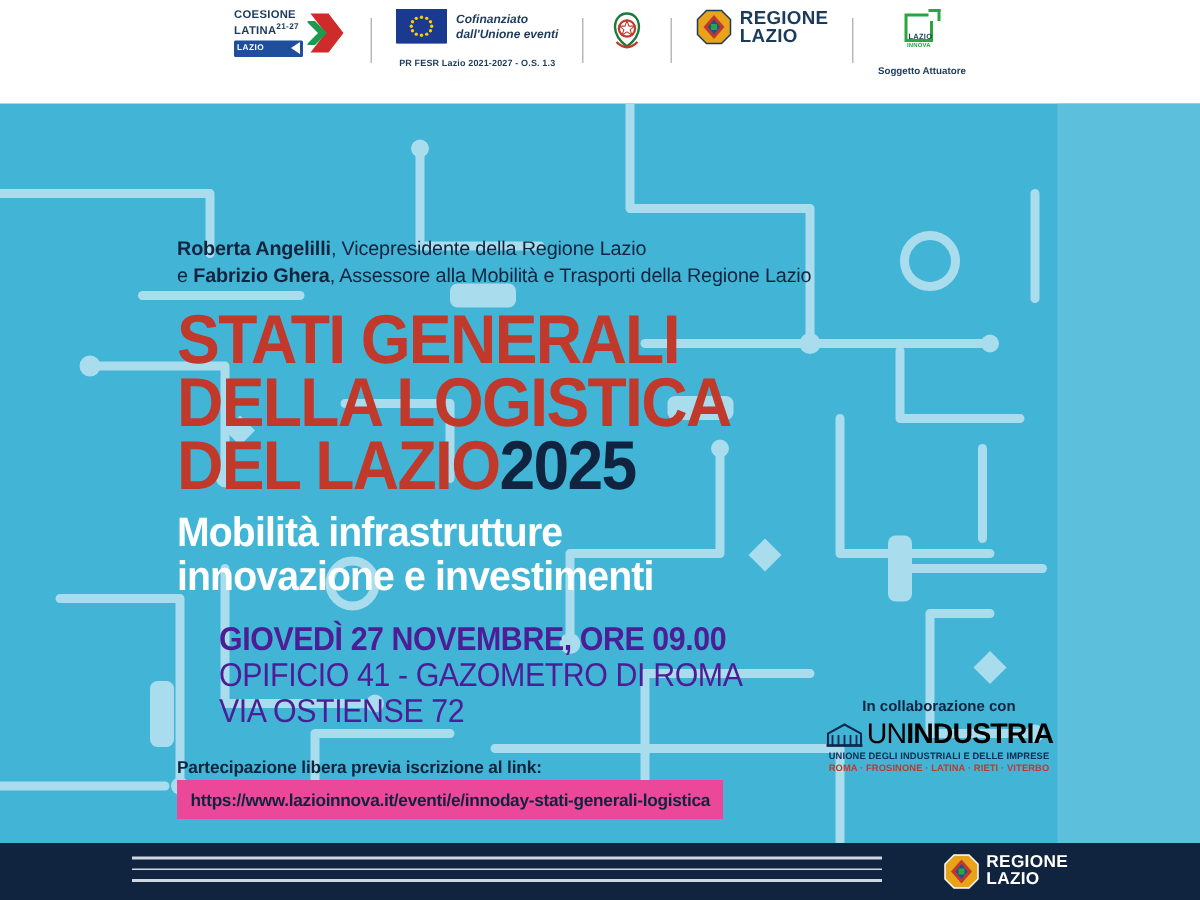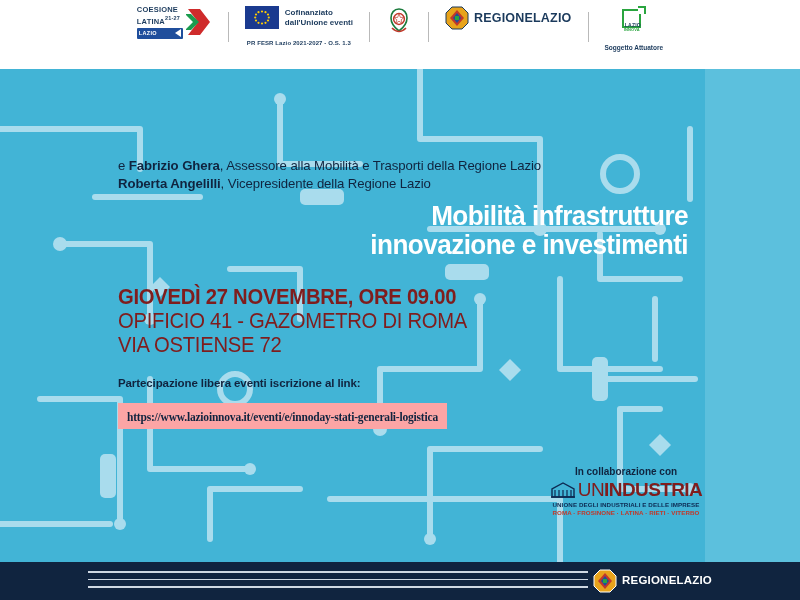--- a/index.html
+++ b/index.html
@@ -31,30 +31,30 @@
     margin-top:2px;background:#1f4e9c;width:46px;height:11px;border-radius:1px;
     display:flex;align-items:center;justify-content:space-between;padding:0 2px;box-sizing:border-box;
   }
   .coesione-bar span{font-size:5.5px;color:#fff;font-weight:bold;letter-spacing:.3px;}
   .tri-w{width:0;height:0;border-top:4px solid transparent;border-bottom:4px solid transparent;border-right:6px solid #fff;}
   .flagarrow{position:relative;width:26px;height:30px;}
 
   
   .eu{display:flex;align-items:center;gap:6px;}
   .eu-flag{width:34px;height:23px;background:#1a3a8f;position:relative;border-radius:1px;}
-  .eu-txt{font-size:8px;font-weight:bold;color:#1b3a5c;line-height:10px;}
+  .eu-txt{font-size:8px;font-weight:bold;color:#1b3a5c;line-height:10px;font-style:italic;}
   .eu-note{font-size:6px;color:#1b3a5c;margin-top:11px;letter-spacing:.1px;white-space:nowrap;font-weight:bold;}
 
   
   .emblem{width:26px;height:31px;position:relative;}
 
   
   .rl{display:flex;align-items:center;gap:5px;}
   .rl-mark{width:24px;height:24px;position:relative;}
-  .rl-txt{display:flex;flex-direction:row;line-height:12px;}
+  .rl-txt{display:flex;flex-direction:column;line-height:12px;}
   .rl-txt span{font-size:12.5px;font-weight:bold;color:#1b3a5c;letter-spacing:.2px;}
 
   
   .li-mark{width:24px;height:26px;position:relative;}
   .li-box{position:absolute;left:0;top:3px;width:19px;height:19px;border:2.2px solid #2aa53f;box-sizing:border-box;}
   .li-corner{position:absolute;right:0;top:0;width:8px;height:8px;border-top:2.2px solid #2aa53f;border-right:2.2px solid #2aa53f;background:#fff;box-sizing:border-box;}
   .li-name{position:absolute;left:3px;top:16px;font-size:5px;font-weight:bold;color:#1b3a5c;letter-spacing:.2px;}
   .li-name2{position:absolute;left:2px;top:21px;font-size:4px;font-weight:bold;color:#2aa53f;letter-spacing:.1px;}
   .sogg{font-size:6.5px;font-weight:bold;color:#1b3a5c;margin-top:12px;white-space:nowrap;}
 
@@ -68,43 +68,43 @@
   .intro{color:#10243f;font-size:13.2px;line-height:17.5px;letter-spacing:-.1px;}
   .intro b{font-weight:bold;}
 
   .bigtitle{margin-top:13px;}
   .bigtitle .ln{
     color:#c0392b;font-weight:bold;font-size:46px;line-height:42px;
     letter-spacing:-1.2px;transform:scaleX(.93);transform-origin:left center;white-space:nowrap;
   }
   .bigtitle .yr{color:#10243f;font-weight:bold;}
 
-  .subtitle{margin-top:10px;text-align:right;}
+  .subtitle{margin-top:10px;}
   .subtitle .ln{
     color:#ffffff;font-weight:bold;font-size:27.5px;line-height:28.5px;
     letter-spacing:-.6px;transform:scaleX(.95);transform-origin:left center;white-space:nowrap;
   }
 
-  .when{margin-top:26px;color:#7f1d1d;}
+  .when{margin-top:16px;color:#4c1d95;padding-left:28px;}
   .when .l1{font-size:22px;font-weight:bold;line-height:24px;letter-spacing:-.3px;transform:scaleX(.92);transform-origin:left center;white-space:nowrap;}
   .when .l2,.when .l3{font-size:22px;font-weight:normal;line-height:24px;letter-spacing:-.3px;transform:scaleX(.92);transform-origin:left center;white-space:nowrap;}
 
   .reg{margin-top:20px;}
   .reg .lbl{color:#10243f;font-size:11.5px;font-weight:bold;letter-spacing:-.1px;}
   .linkbox{
-    margin-top:14px;display:inline-block;background:#fca5a5;padding:4px 9px 4px 9px;font-family:Liberation Serif, serif;
+    margin-top:2px;display:inline-block;background:#ec4899;padding:4px 9px 4px 9px;
   }
   .linkbox span{color:#10243f;font-size:11.5px;font-weight:bold;letter-spacing:-.2px;}
 
   
   .collab{position:absolute;right:84px;bottom:46px;text-align:center;width:180px;}
   .collab-lbl{font-size:10px;color:#10243f;font-weight:bold;margin-bottom:3px;}
   .uni-row{display:flex;align-items:center;justify-content:center;gap:2px;}
   .uni-mark{width:26px;height:18px;position:relative;}
-  .uni-name{font-size:19px;font-weight:bold;color:#7f1d1d;letter-spacing:-.6px;line-height:19px;}
+  .uni-name{font-size:19px;font-weight:bold;color:#000000;letter-spacing:-.6px;line-height:19px;}
   .uni-name .lite{font-weight:normal;}
   .uni-sub{font-size:6.2px;font-weight:bold;color:#0d2a52;letter-spacing:.1px;margin-top:2px;}
   .uni-sub2{font-size:6.2px;font-weight:bold;color:#c0392b;letter-spacing:.1px;margin-top:1px;}
 
   
   .footer{position:absolute;left:0;top:562px;width:800px;height:38px;background:#10243f;}
   .foot-lines{position:absolute;left:88px;top:9px;width:500px;}
   .foot-lines div{height:1.6px;background:#cfd8e2;margin-bottom:6px;}
   .foot-rl{position:absolute;right:88px;top:7px;display:flex;align-items:center;gap:5px;}
   .foot-rl .rl-txt span{color:#ffffff;font-size:11.5px;line-height:11.5px;}
@@ -265,38 +265,43 @@
       <g fill="#a9dced">
         <path d="M510 290 l11 11 l-11 11 l-11 -11 Z"></path>
         <path d="M660 365 l11 11 l-11 11 l-11 -11 Z"></path>
         <path d="M160 208 l10 10 l-10 10 l-10 -10 Z"></path>
       </g>
     </svg>
 
     <div class="content">
 
       <div class="intro">
+        <div><b>Roberta Angelilli</b><span>, Vicepresidente della Regione Lazio</span></div>
         <div><span>e </span><b>Fabrizio Ghera</b><span>, Assessore alla Mobilità e Trasporti della Regione Lazio</span></div>
-        <div><b>Roberta Angelilli</b><span>, Vicepresidente della Regione Lazio</span></div>
-      </div>
-
+      </div>
+
+      <div class="bigtitle">
+        <div class="ln">STATI GENERALI</div>
+        <div class="ln">DELLA LOGISTICA</div>
+        <div class="ln"><span>DEL LAZIO</span><span class="yr">2025</span></div>
+      </div>
 
       <div class="subtitle">
         <div class="ln">Mobilità infrastrutture</div>
         <div class="ln">innovazione e investimenti</div>
       </div>
 
       <div class="when">
         <div class="l1">GIOVEDÌ 27 NOVEMBRE, ORE 09.00</div>
         <div class="l2">OPIFICIO 41 - GAZOMETRO DI ROMA</div>
         <div class="l3">VIA OSTIENSE 72</div>
       </div>
 
       <div class="reg">
-        <div class="lbl">Partecipazione libera eventi iscrizione al link:</div>
+        <div class="lbl">Partecipazione libera previa iscrizione al link:</div>
         <div class="linkbox">
           <span>https://www.lazioinnova.it/eventi/e/innoday-stati-generali-logistica</span>
         </div>
       </div>
 
     </div>
 
     <div class="collab">
       <div class="collab-lbl">In collaborazione con</div>
       <div class="uni-row">

